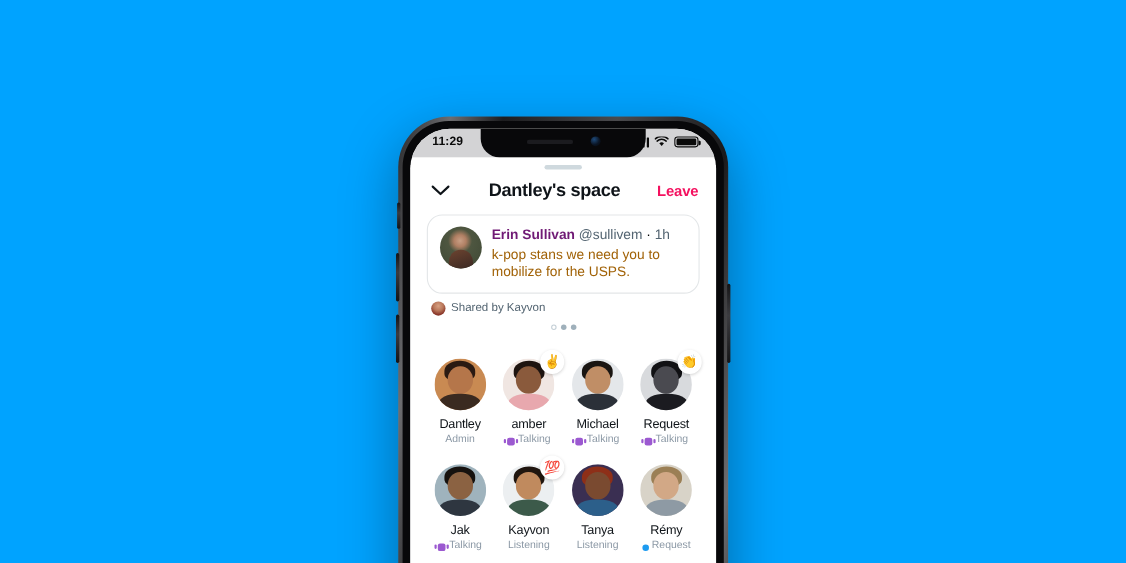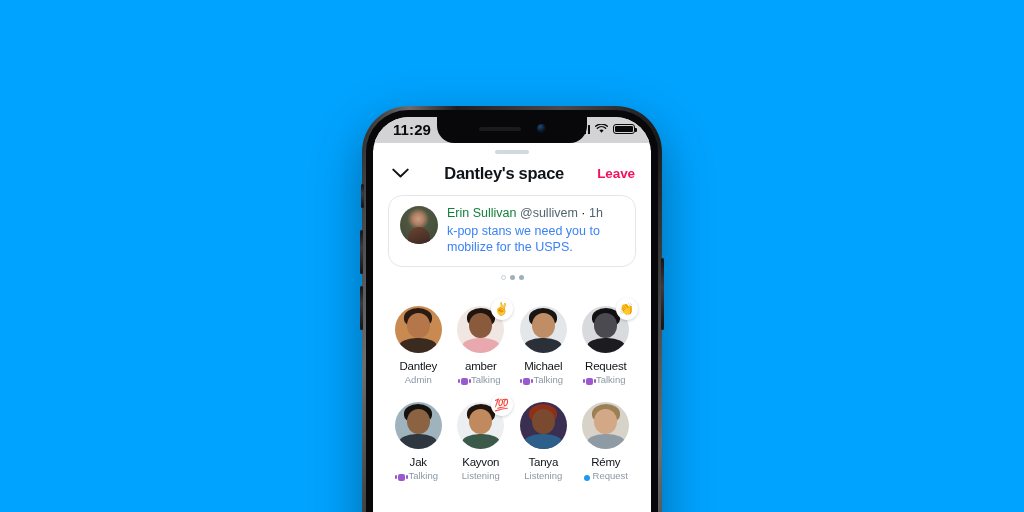--- a/index.html
+++ b/index.html
@@ -92,21 +92,21 @@
     height: 26px;
     background: #d3d3d5;
     display: flex;
     align-items: center;
     justify-content: space-between;
     padding: 0 16px 2px 20px;
     position: relative;
     z-index: 20;
   }
   #status-time {
-    font-size: 15px;
+    font-size: 11px;
     font-weight: bold;
     color: #0a0a0a;
     letter-spacing: .1px;
   }
   #status-icons {
     display: flex;
     align-items: center;
     gap: 5px;
   }
   .signal-bars { display: flex; align-items: flex-end; gap: 1.5px; height: 10px; }
@@ -195,26 +195,26 @@
   #tweet-avatar::after {
     content: "";
     position: absolute;
     left: 22%; top: 56%;
     width: 56%; height: 60%;
     border-radius: 50% 50% 0 0;
     background: linear-gradient(160deg, #6d4430, #2f2220);
   }
   #tweet-body { flex: 1; min-width: 0; }
   #tweet-meta { font-size: 12.5px; line-height: 1.25; margin-bottom: 1px; }
-  #tweet-author { font-weight: normal; color: #15803d; }
+  #tweet-author { font-weight: bold; color: #701a75; }
   #tweet-handle, #tweet-time { color: #536471; font-weight: normal; }
   #tweet-text {
     font-size: 12.5px;
     line-height: 1.32;
-    color: #3b82f6;
+    color: #a16207;
   }
 
   #shared-by-row {
     display: flex;
     align-items: center;
     gap: 5px;
     margin: 7px 0 0 19px;
   }
   #shared-by-avatar {
     width: 13px; height: 13px;
@@ -371,20 +371,24 @@
             <div id="tweet-meta">
               <span id="tweet-author">Erin Sullivan</span>
               <span id="tweet-handle">@sullivem</span>
               <span>·</span>
               <span id="tweet-time">1h</span>
             </div>
             <div id="tweet-text">k-pop stans we need you to mobilize for the USPS.</div>
           </div>
         </div>
 
+        <div id="shared-by-row">
+          <div id="shared-by-avatar"></div>
+          <div id="shared-by-label">Shared by Kayvon</div>
+        </div>
 
         <div id="pagination-dots">
             <div class="dot inactive"></div>
             <div class="dot"></div>
             <div class="dot"></div>
           </div>
 
         <div id="participants-grid">
             <div class="participant">
               <div class="avatar-wrap">

